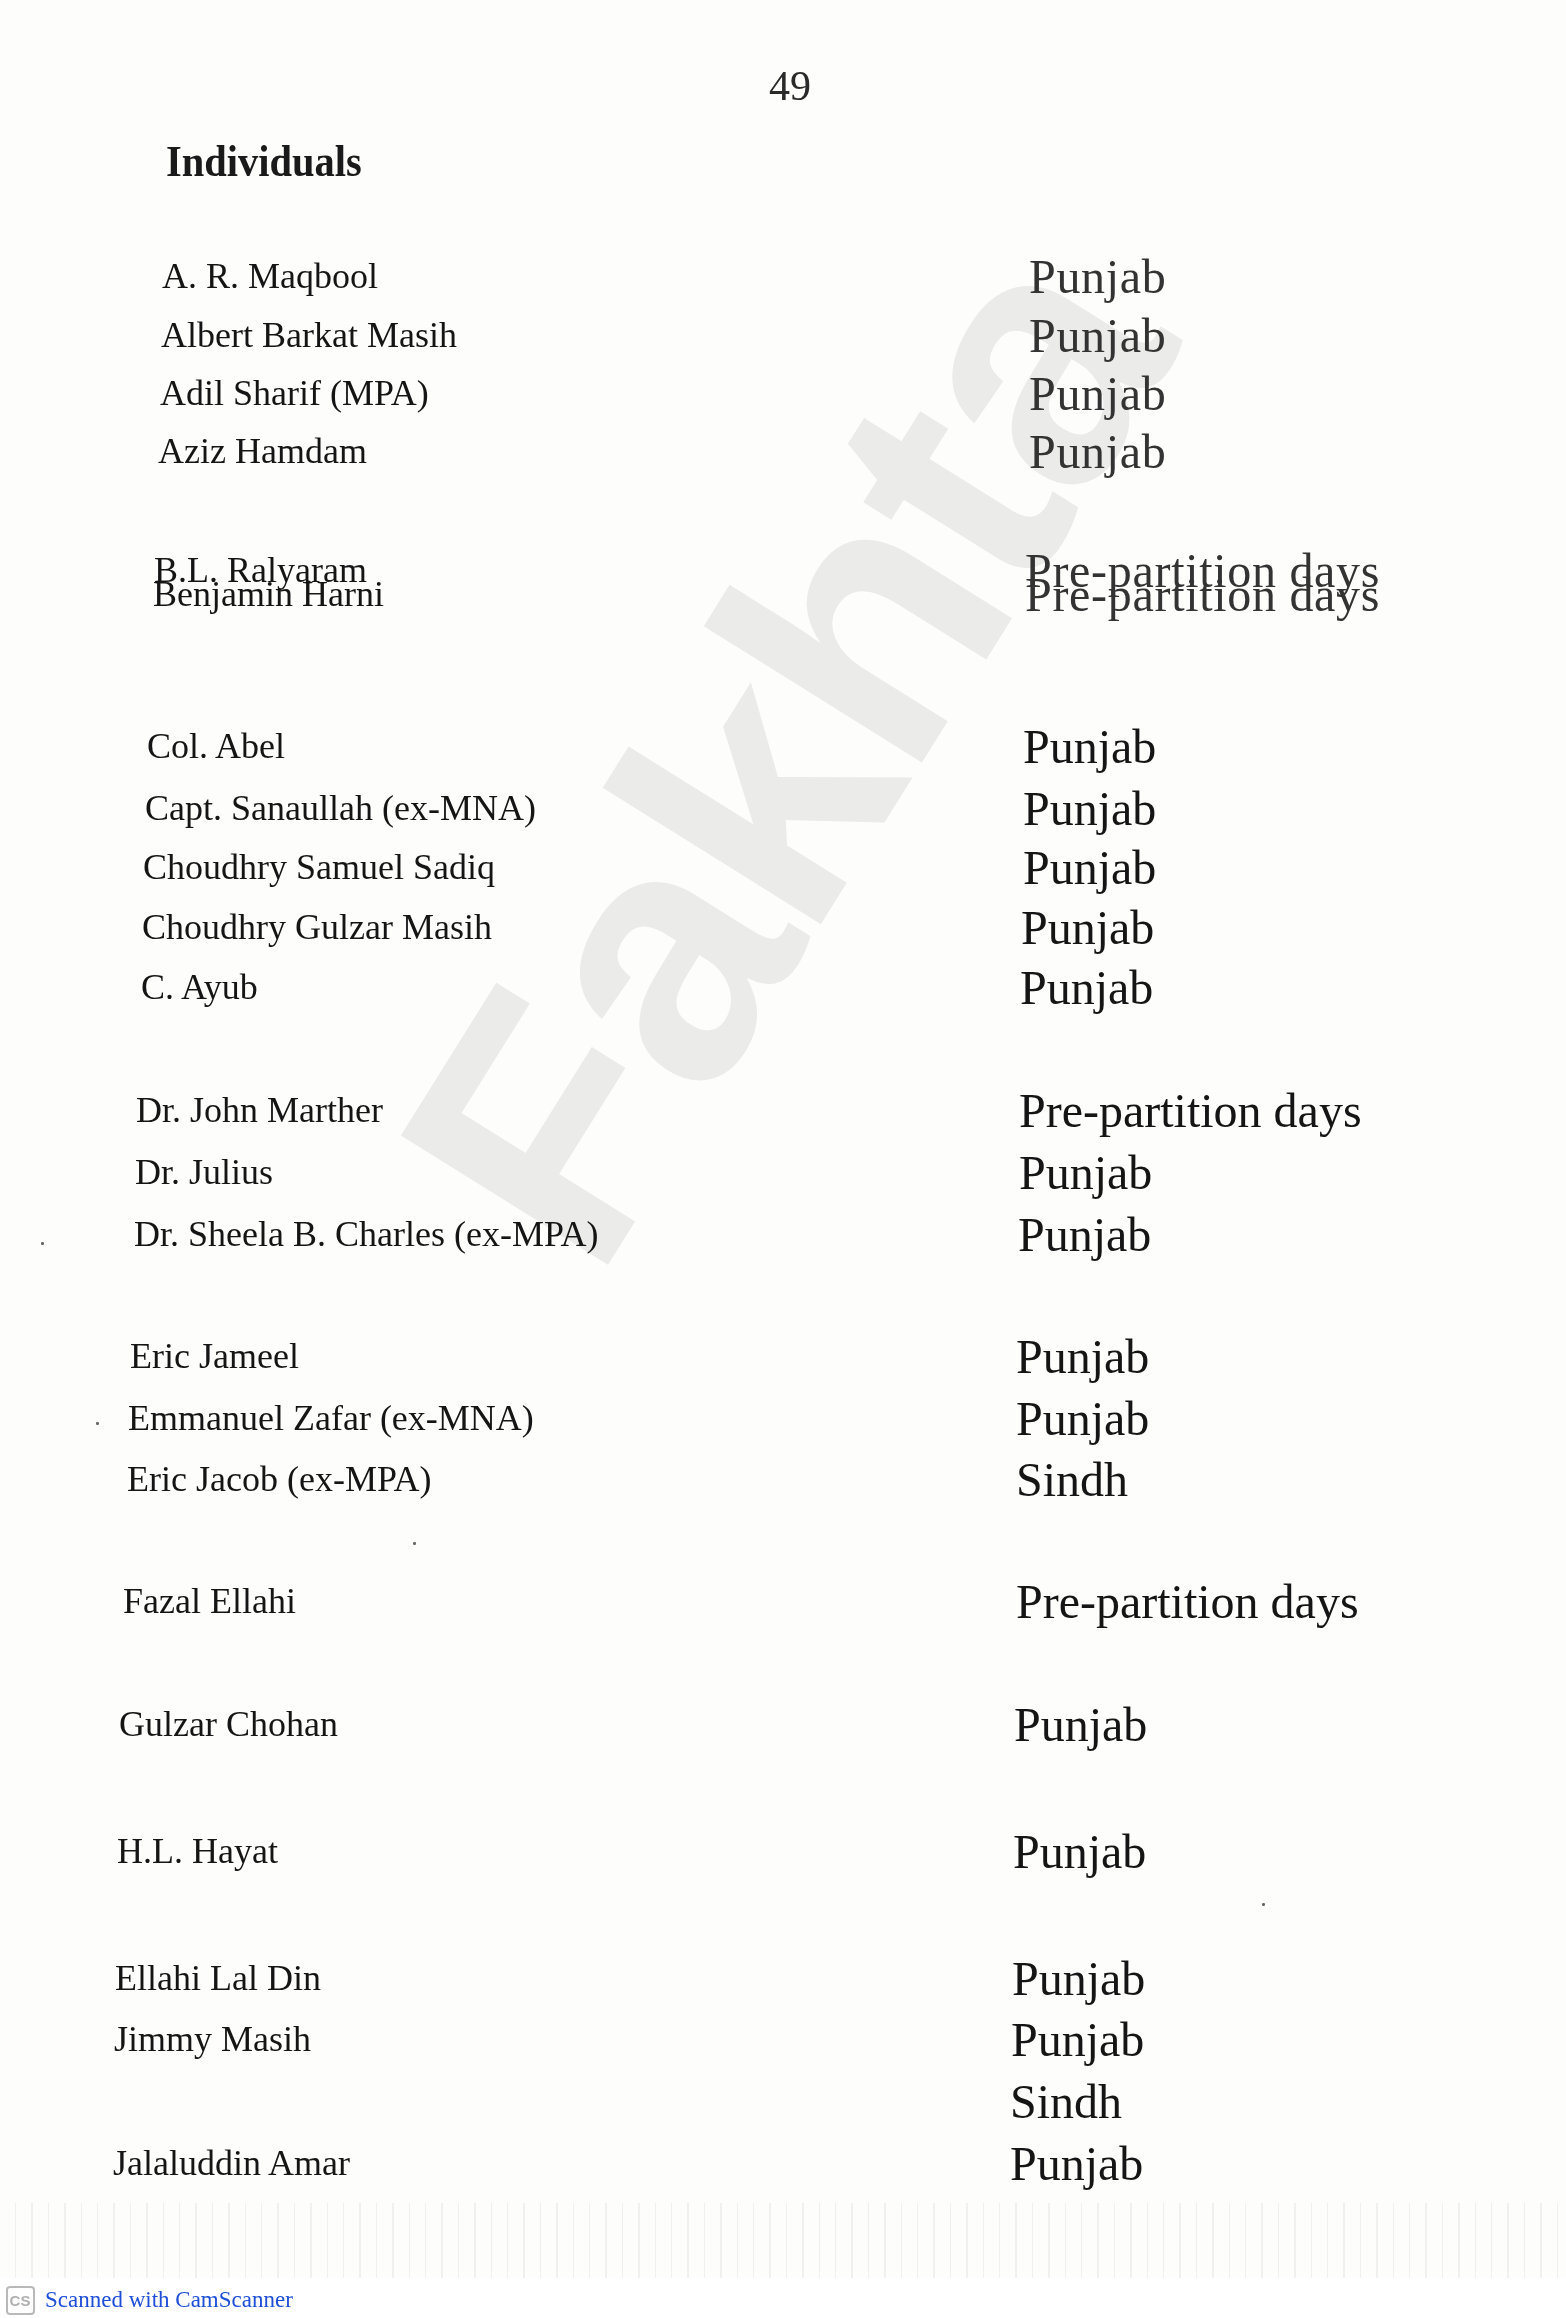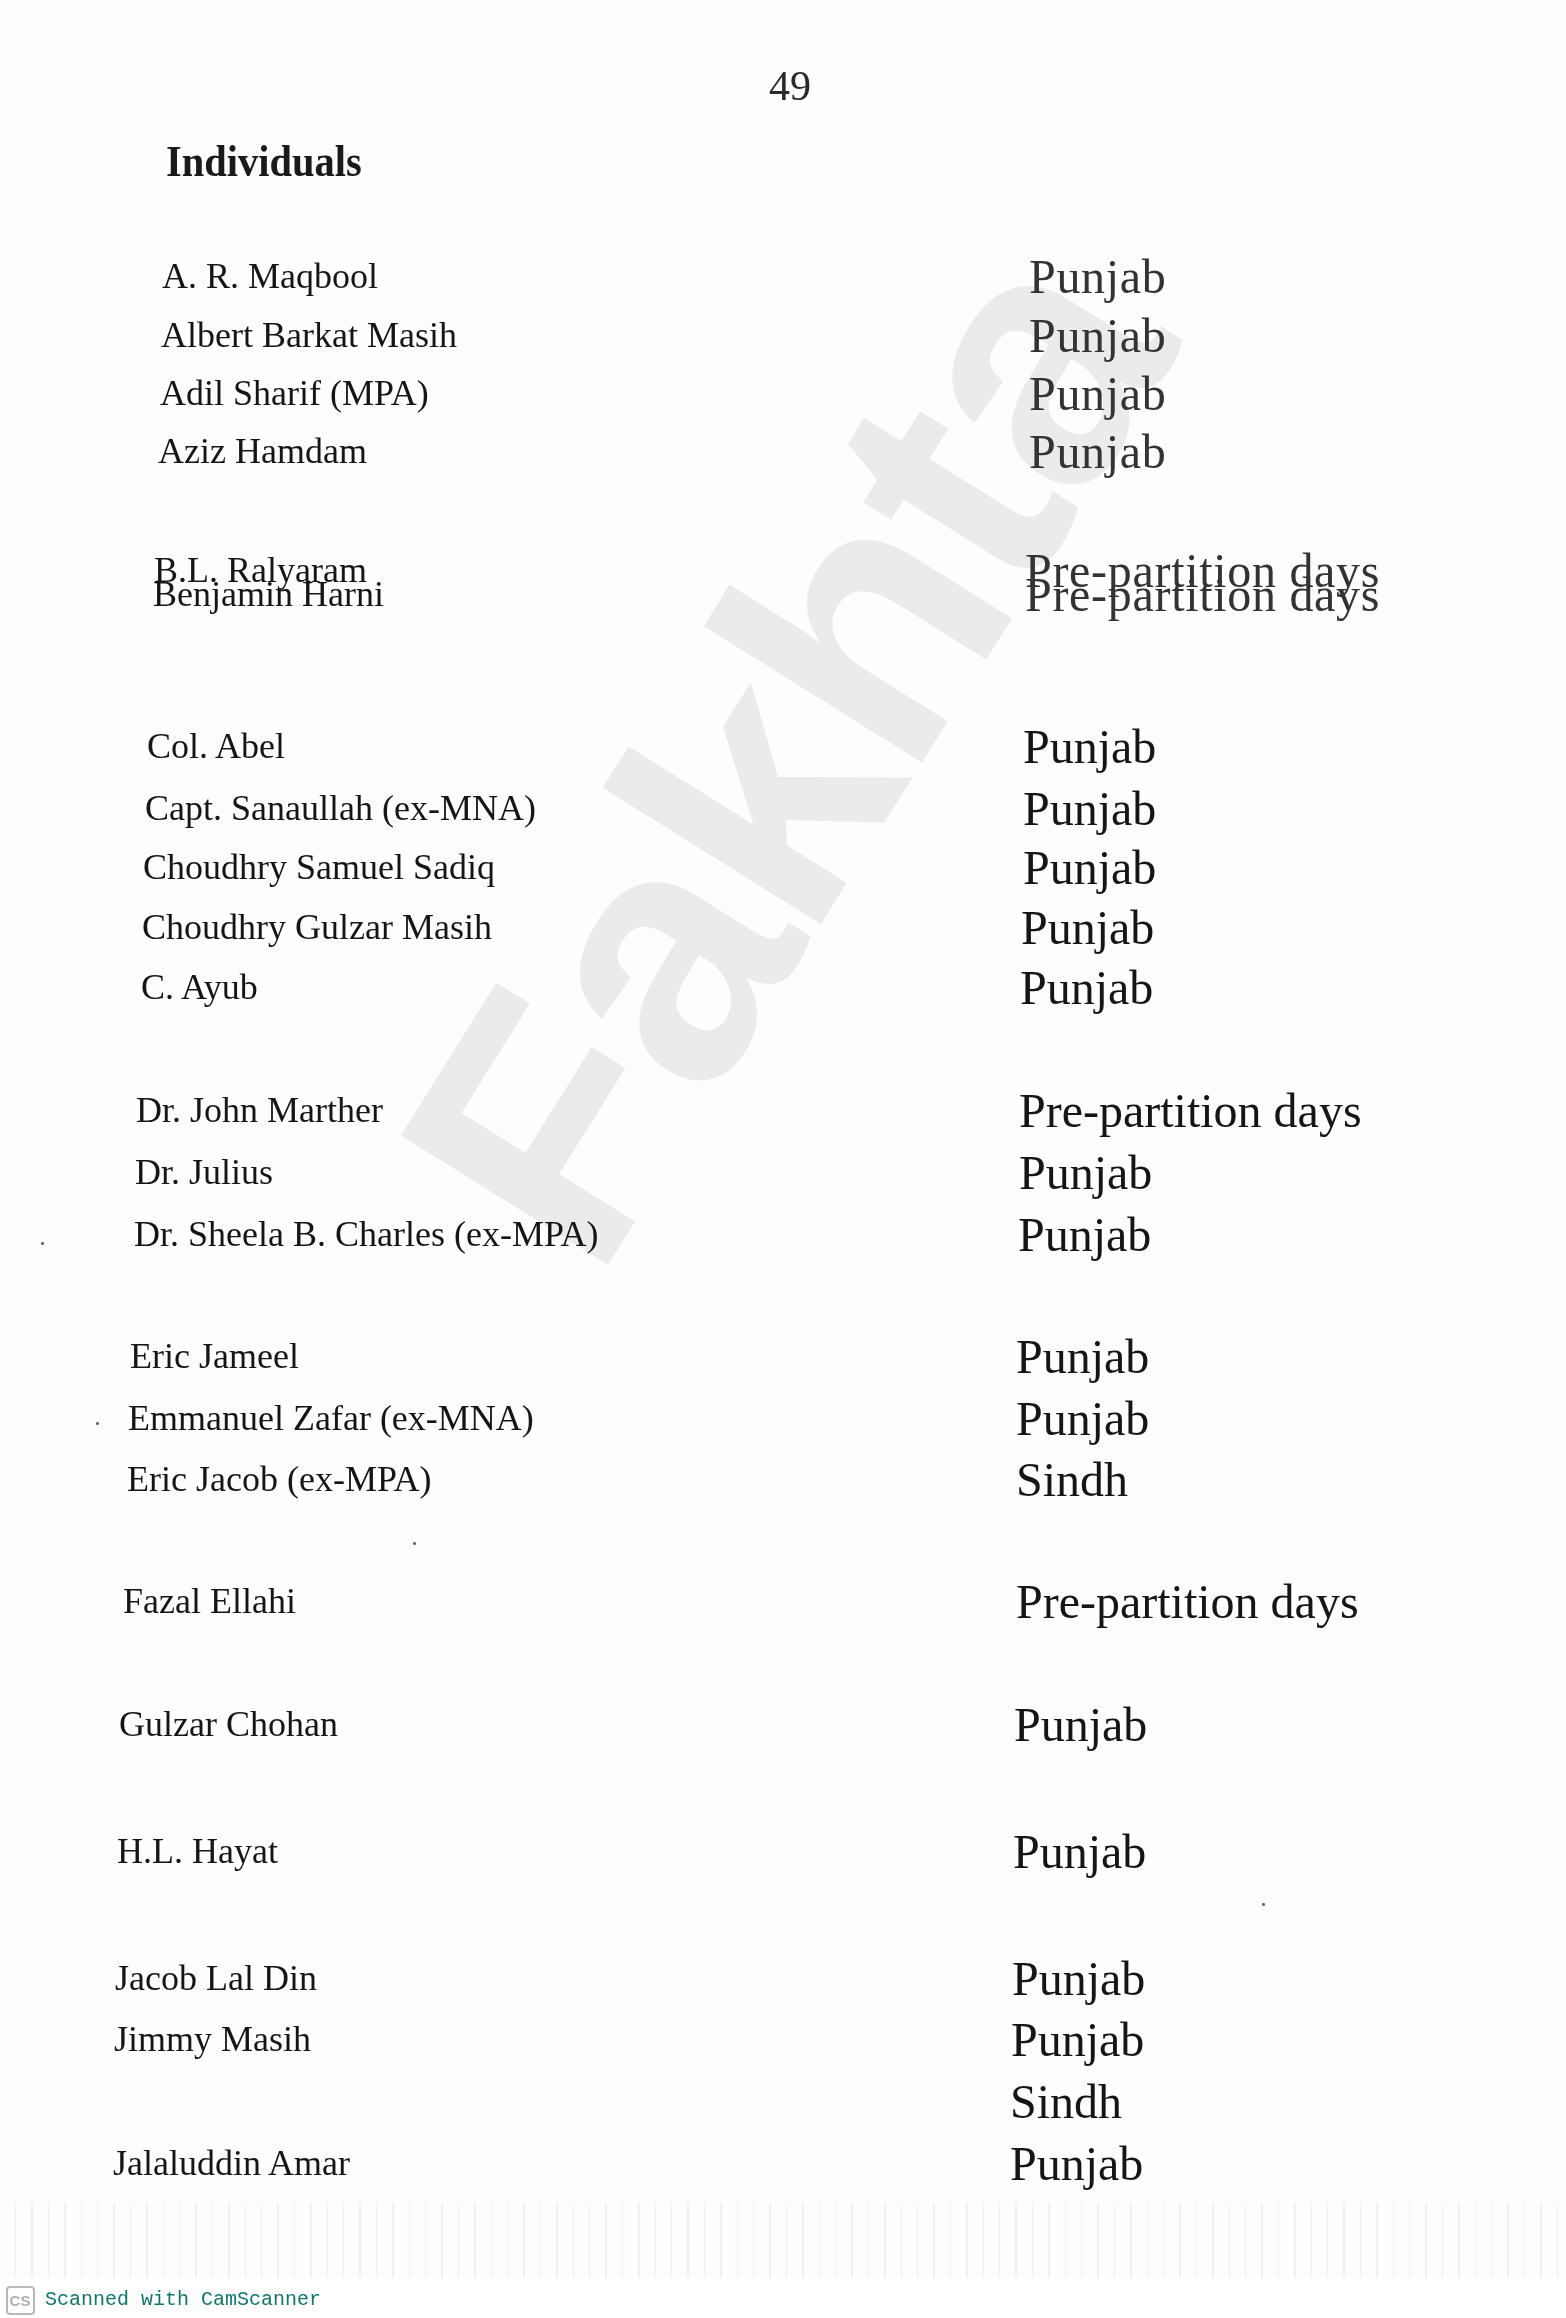--- a/index.html
+++ b/index.html
@@ -44,22 +44,22 @@
   }
   .scanner-logo {
     position: absolute; left: 5.5px; top: 8.2px; width: 29px; height: 29px;
     border: 2.7px solid #b9b9b9; border-radius: 4.1px; box-sizing: border-box;
     font-family: "Liberation Sans", "DejaVu Sans", sans-serif;
     font-weight: bold; font-size: 15px; color: #b0b0b0;
     display: flex; align-items: center; justify-content: center;
   }
   .scanner-text {
     position: absolute; left: 45px; top: 9.6px;
-    font-family: Liberation Mono, monospace;
-    font-size: 20px; color: #0f766e; line-height: 23px;
+    font-family: Liberation Serif, serif;
+    font-size: 23px; color: #1d4ed8; line-height: 23px;
   }
   .speck { position: absolute; width: 2.7px; height: 2.7px; border-radius: 50%; background: #666; }
   .noise-band {
     position: absolute; left: 0; top: 2203px; width: 1566px; height: 75px;
     background: repeating-linear-gradient(90deg, rgba(0,0,0,0.0) 0 15px, rgba(0,0,0,0.05) 15px 16.4px);
   }
 </style>
 </head>
 <body>
 
@@ -150,21 +150,21 @@
   <span class="entry-name" style="left:119px">Gulzar Chohan</span>
   <span class="entry-region" style="left:1014px">Punjab</span>
 </div>
 
 <div class="entry" style="top:1824px">
   <span class="entry-name" style="left:117px">H.L. Hayat</span>
   <span class="entry-region" style="left:1013px">Punjab</span>
 </div>
 
 <div class="entry" style="top:1951px">
-  <span class="entry-name" style="left:115px">Jacob Lal Din</span>
+  <span class="entry-name" style="left:115px">Ellahi Lal Din</span>
   <span class="entry-region" style="left:1012px">Punjab</span>
 </div>
 <div class="entry" style="top:2012px">
   <span class="entry-name" style="left:114px">Jimmy Masih</span>
   <span class="entry-region" style="left:1011px">Punjab</span>
 </div>
 <div class="entry" style="top:2074px">
   <span class="entry-region" style="left:1010px">Sindh</span>
 </div>
 <div class="entry" style="top:2136px">

